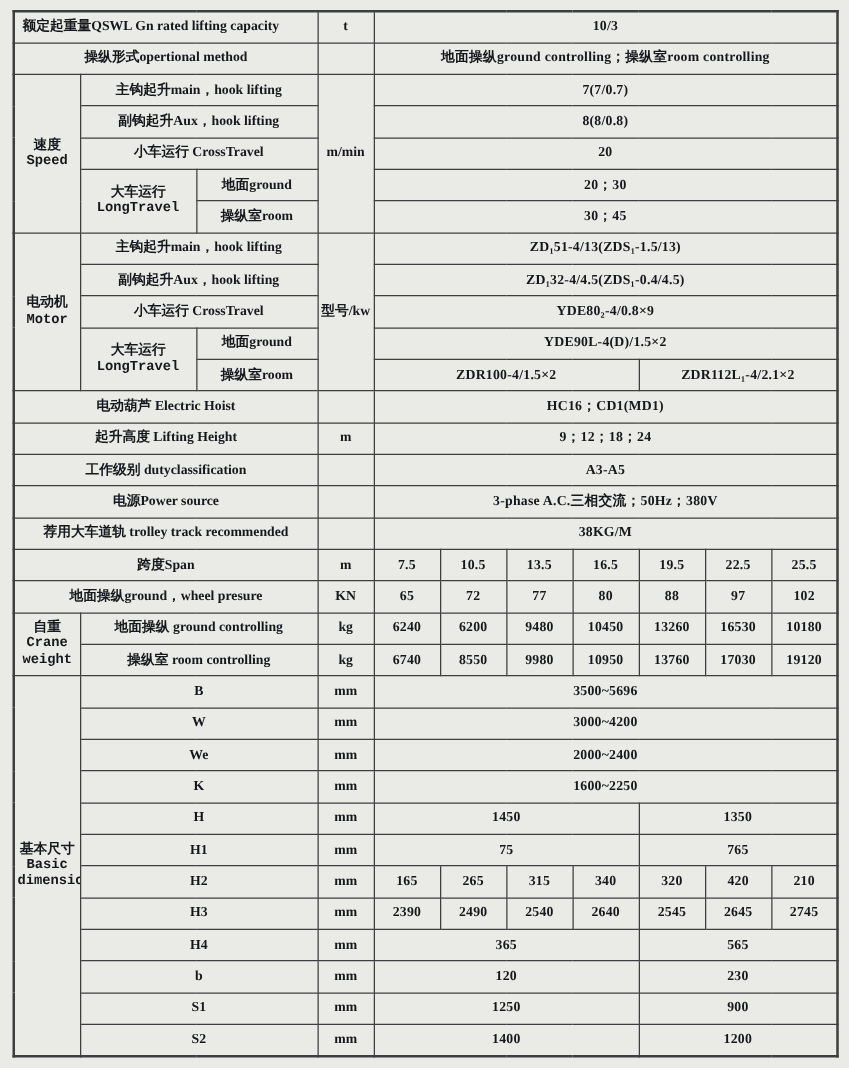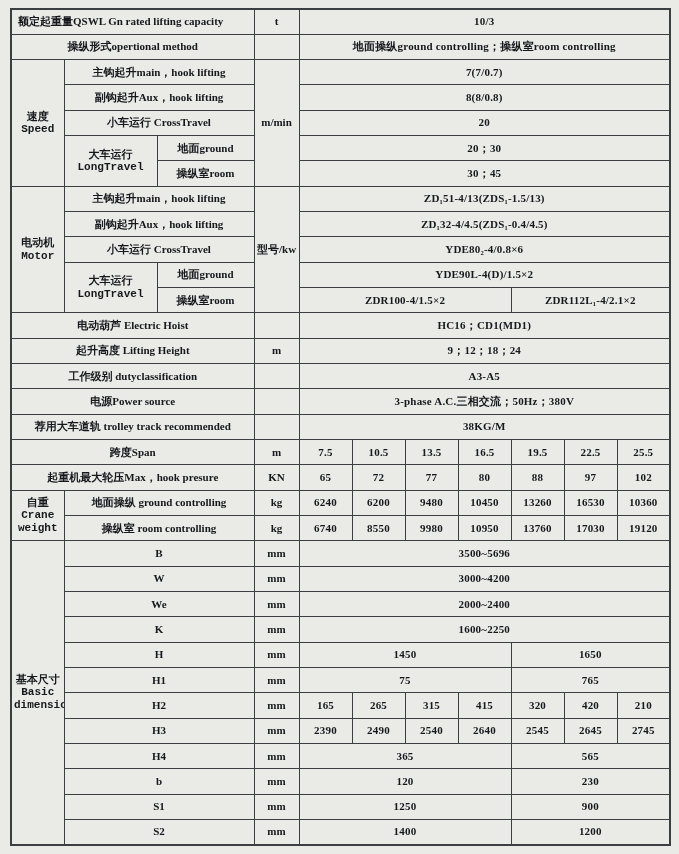--- a/index.html
+++ b/index.html
@@ -117,21 +117,21 @@
     <td colspan="7" class="val">ZD₁51-4/13(ZDS₁-1.5/13)</td>
   </tr>
 
   <tr>
     <td colspan="2">副钩起升Aux，hook lifting</td>
     <td colspan="7" class="val">ZD₁32-4/4.5(ZDS₁-0.4/4.5)</td>
   </tr>
 
   <tr>
     <td colspan="2">小车运行 CrossTravel</td>
-    <td colspan="7" class="val">YDE80₂-4/0.8×6</td>
+    <td colspan="7" class="val">YDE80₂-4/0.8×9</td>
   </tr>
 
   <tr>
     <td rowspan="2" class="grp">
       <span class="zh">大车运行</span>
       <span class="en">LongTravel</span>
     </td>
     <td>地面ground</td>
     <td colspan="7" class="val">YDE90L-4(D)/1.5×2</td>
   </tr>
@@ -178,21 +178,21 @@
     <td class="val">7.5</td>
     <td class="val">10.5</td>
     <td class="val">13.5</td>
     <td class="val">16.5</td>
     <td class="val">19.5</td>
     <td class="val">22.5</td>
     <td class="val">25.5</td>
   </tr>
 
   <tr>
-    <td colspan="3">起重机最大轮压Max，hook presure</td>
+    <td colspan="3">地面操纵ground，wheel presure</td>
     <td>KN</td>
     <td class="val">65</td>
     <td class="val">72</td>
     <td class="val">77</td>
     <td class="val">80</td>
     <td class="val">88</td>
     <td class="val">97</td>
     <td class="val">102</td>
   </tr>
 
@@ -202,21 +202,21 @@
       <span class="en">Crane weight</span>
     </td>
     <td colspan="2">地面操纵 ground controlling</td>
     <td>kg</td>
     <td class="val">6240</td>
     <td class="val">6200</td>
     <td class="val">9480</td>
     <td class="val">10450</td>
     <td class="val">13260</td>
     <td class="val">16530</td>
-    <td class="val">10360</td>
+    <td class="val">10180</td>
   </tr>
 
   <tr>
     <td colspan="2">操纵室 room controlling</td>
     <td>kg</td>
     <td class="val">6740</td>
     <td class="val">8550</td>
     <td class="val">9980</td>
     <td class="val">10950</td>
     <td class="val">13760</td>
@@ -245,35 +245,35 @@
   </tr>
   <tr>
     <td colspan="2">K</td>
     <td>mm</td>
     <td colspan="7" class="val">1600~2250</td>
   </tr>
   <tr>
     <td colspan="2">H</td>
     <td>mm</td>
     <td colspan="4" class="val">1450</td>
-    <td colspan="3" class="val">1650</td>
+    <td colspan="3" class="val">1350</td>
   </tr>
   <tr>
     <td colspan="2">H1</td>
     <td>mm</td>
     <td colspan="4" class="val">75</td>
     <td colspan="3" class="val">765</td>
   </tr>
   <tr>
     <td colspan="2">H2</td>
     <td>mm</td>
     <td class="val">165</td>
     <td class="val">265</td>
     <td class="val">315</td>
-    <td class="val">415</td>
+    <td class="val">340</td>
     <td class="val">320</td>
     <td class="val">420</td>
     <td class="val">210</td>
   </tr>
   <tr>
     <td colspan="2">H3</td>
     <td>mm</td>
     <td class="val">2390</td>
     <td class="val">2490</td>
     <td class="val">2540</td>

